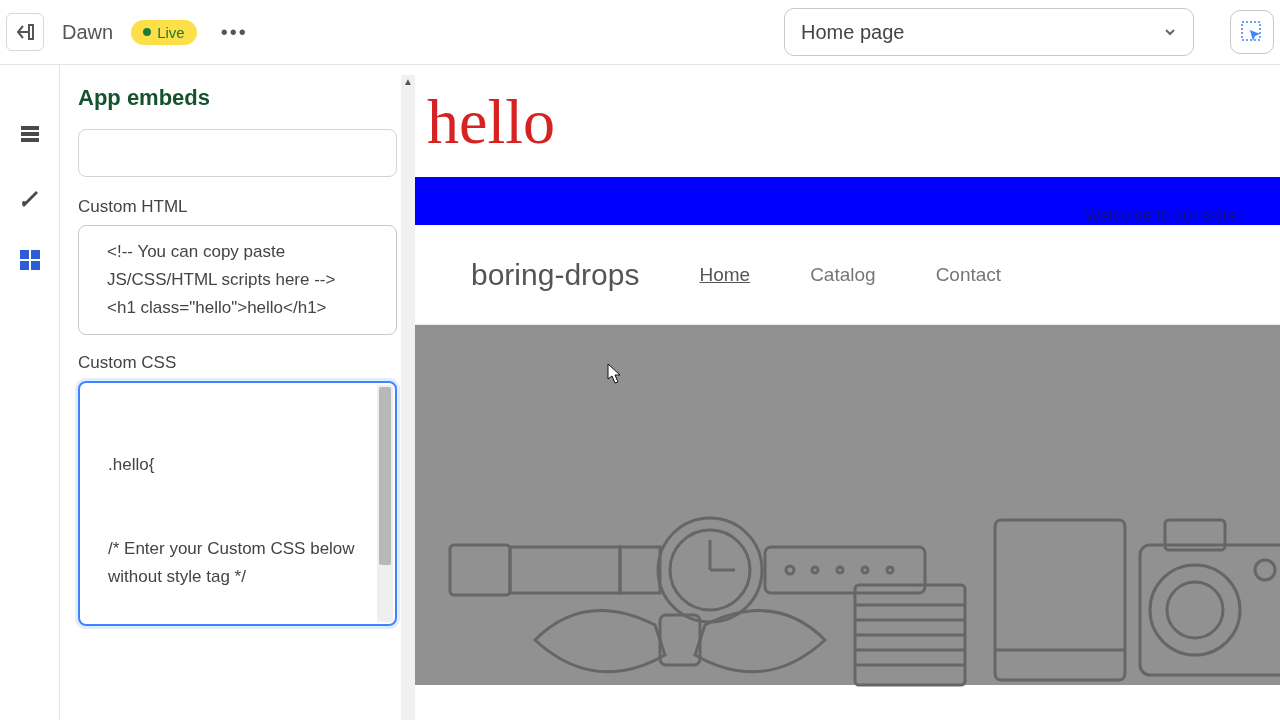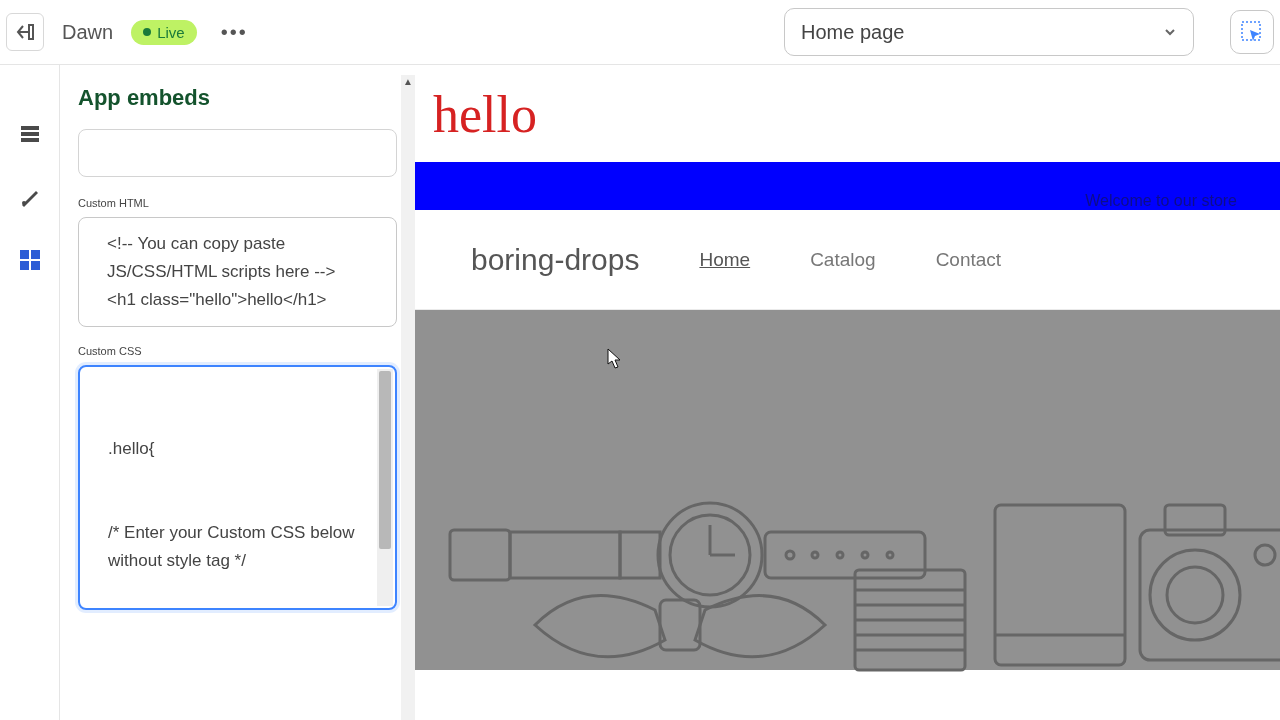--- a/index.html
+++ b/index.html
@@ -1,21 +1,21 @@
 <!DOCTYPE html>
 <html><head>
 <meta charset="utf-8">
 <style>
 * { margin: 0; padding: 0; box-sizing: border-box; font-family: -apple-system, BlinkMacSystemFont, 'Segoe UI', sans-serif; }
 body { width: 1280px; height: 720px; overflow: hidden; background: #fff; }
 
 .topbar { height: 65px; display: flex; align-items: center; border-bottom: 1px solid #e5e5e5; padding: 0 6px; gap: 18px; }
 .exit-btn { width: 38px; height: 38px; border: 1px solid #d8d8d8; border-radius: 6px; display: flex; align-items: center; justify-content: center; cursor: pointer; }
 .theme-name { font-size: 20px; color: #555; font-weight: 400; }
-.live-badge { display: inline-flex; align-items: center; gap: 6px; padding: 4px 12px; border-radius: 14px; background: #bef264; color: #1a7a3a; font-size: 15px; font-weight: 500; }
+.live-badge { display: inline-flex; align-items: center; gap: 6px; padding: 4px 12px; border-radius: 14px; background: #fde047; color: #1a7a3a; font-size: 15px; font-weight: 500; }
 .live-dot { width: 8px; height: 8px; background: #1a7a3a; border-radius: 50%; }
 .more-btn { padding: 6px; cursor: pointer; color: #555; font-size: 20px; letter-spacing: 2px; }
 .page-selector { margin-left: auto; margin-right: 18px; width: 410px; height: 48px; border: 1px solid #c8c8c8; border-radius: 10px; padding: 0 16px; display: flex; align-items: center; justify-content: space-between; font-size: 20px; color: #444; cursor: pointer; }
 .inspector-btn { width: 44px; height: 44px; border: 1px solid #c8c8c8; border-radius: 10px; display: flex; align-items: center; justify-content: center; cursor: pointer; }
 
 .main { display: flex; height: calc(720px - 65px); }
 .iconbar { width: 60px; border-right: 1px solid #e5e5e5; display: flex; flex-direction: column; align-items: center; padding-top: 55px; gap: 35px; }
 .iconbar-item { width: 28px; height: 28px; display: flex; align-items: center; justify-content: center; cursor: pointer; color: #4a4a4a; }
 .iconbar-item.active { color: #2c5cd6; }
 
@@ -23,31 +23,31 @@
 .sidebar-title { font-size: 22px; font-weight: 600; color: #14532d; margin-bottom: 18px; }
 .dropdown-stub { height: 48px; border: 1px solid #d4d4d4; border-radius: 8px; margin-bottom: 20px; display: flex; align-items: center; padding: 0 14px; }
 .embed-row { display: flex; align-items: center; gap: 10px; margin-bottom: 16px; }
 .chevron { cursor: pointer; color: #666; }
 .embed-icon { width: 26px; height: 26px; border: 1px solid #d0d0d0; border-radius: 4px; display: flex; align-items: center; justify-content: center; }
 .embed-txt { flex: 1; }
 .embed-title { font-size: 18px; font-weight: 500; color: #222; }
 .embed-sub { font-size: 14px; color: #888; }
 .toggle { width: 54px; height: 32px; background: #2c5cd6; border-radius: 16px; position: relative; cursor: pointer; }
 .toggle-knob { width: 26px; height: 26px; background: #fff; border-radius: 50%; position: absolute; right: 3px; top: 3px; }
-.field-label { font-size: 11px; color: #444; margin-bottom: 8px; margin-top: 18px; }
+.field-label { font-size: 17px; color: #444; margin-bottom: 8px; margin-top: 18px; }
 .code-box { border: 1px solid #c8c8c8; border-radius: 8px; padding: 12px 28px; font-size: 17px; line-height: 1.65; color: #444; font-family: inherit; white-space: pre-wrap; min-height: 110px; }
 .code-box.focused { border: 2px solid #3e84ff; box-shadow: 0 0 0 3px rgba(62,132,255,0.15); position: relative; overflow-y: scroll; max-height: 245px; }
 .scroll-track { position: absolute; right: 2px; top: 2px; bottom: 2px; width: 16px; background: #efefef; }
 .scroll-thumb { width: 12px; margin: 2px auto; background: #b8b8b8; height: 75%; border-radius: 2px; }
 .outer-scroll { position: absolute; right: 0; top: 10px; bottom: 0; width: 14px; background: #f1f1f1; }
 .outer-scroll-arrow { height: 14px; text-align: center; font-size: 10px; color: #555; line-height: 14px; }
 
 .preview { flex: 1; background: #fff; padding: 20px 0 0 0; overflow: hidden; }
 .preview-frame { margin-left: 0; background: #fff; height: 100%; }
-.hello-text { font-size: 52px; color: #d62222; font-family: Georgia, serif; font-weight: 400; padding-left: 18px; margin-bottom: 18px; }
+.hello-text { font-size: 64px; color: #d62222; font-family: Georgia, serif; font-weight: 400; padding-left: 12px; margin-bottom: 18px; }
 .announce-bar { height: 48px; background: #0000ff; display: flex; align-items: flex-end; justify-content: flex-end; padding-right: 43px; }
 .announce-text { font-size: 16px; color: #0d0d8a; }
 .store-header { height: 100px; background: #fff; display: flex; align-items: center; gap: 60px; padding-left: 56px; border-bottom: 1px solid #eaeaea; }
 .store-name { font-size: 30px; color: #555; font-weight: 400; }
 .nav-link { font-size: 19px; color: #777; cursor: pointer; }
 .nav-link.active { text-decoration: underline; color: #555; }
 .hero { background: #919191; height: 360px; position: relative; }
 .hero svg { position: absolute; }
 .cursor-arrow { position: absolute; left: 192px; top: 38px; font-size: 18px; color: #222; }
 </style>

